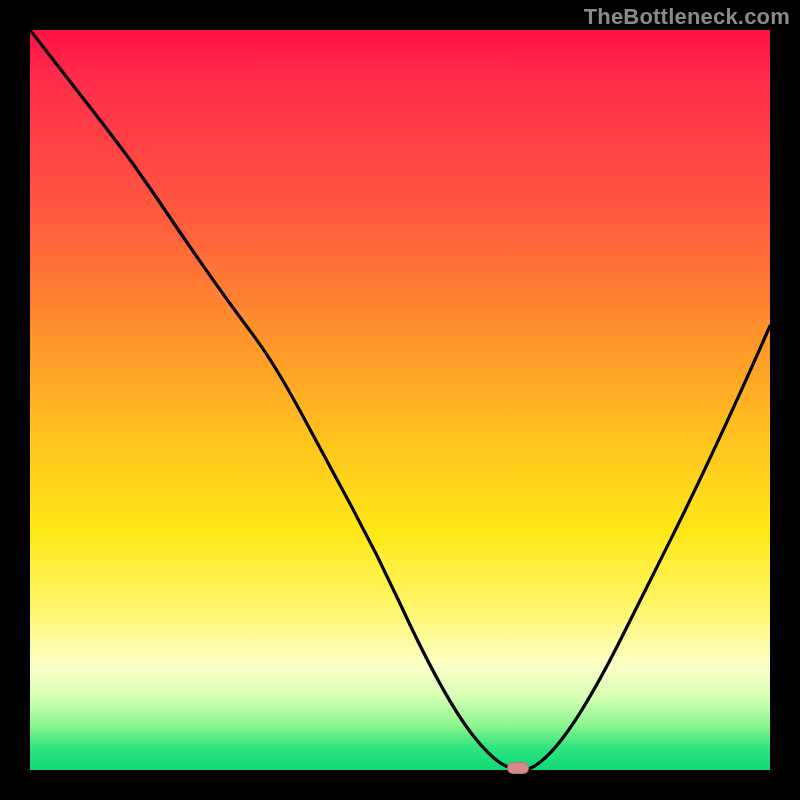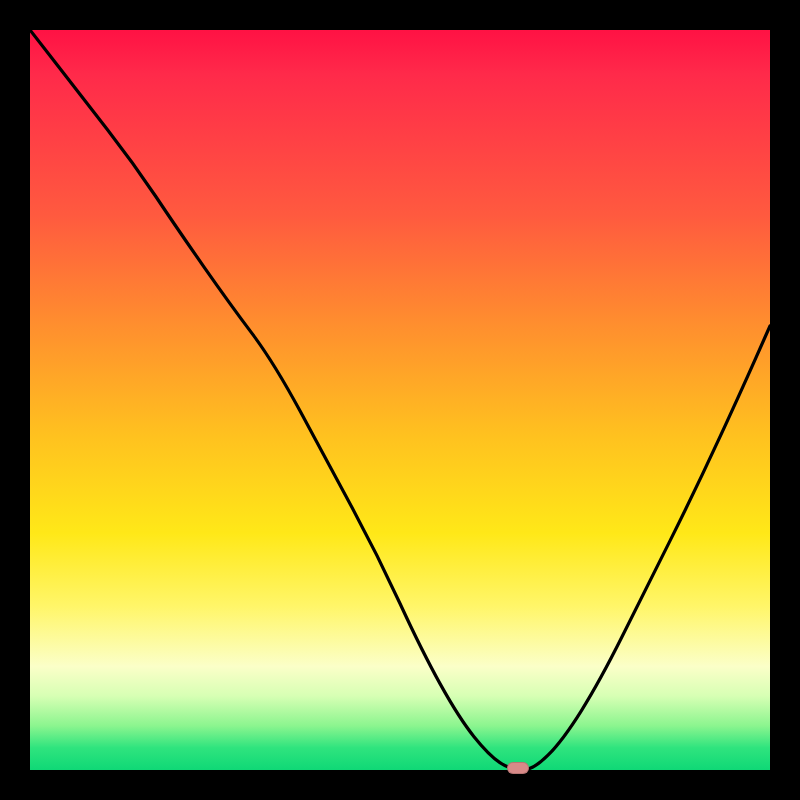--- a/index.html
+++ b/index.html
@@ -64,20 +64,21 @@
     font-weight: 600;
     letter-spacing: 0.2px;
     user-select: none;
   }
 </style>
 </head>
 <body>
 
 <div class="frame">
 
+  <div class="watermark">TheBottleneck.com</div>
 
   <div class="plot">
 
     <svg class="curve" viewBox="0 0 740 740" preserveAspectRatio="none">
       <path id="curve-path" fill="none" stroke="#000" stroke-width="3.2" stroke-linecap="round" stroke-linejoin="round" d="M 0.0 0.0 Q 0.0 0.0 25.9 33.3 Q 51.8 66.6 77.7 99.9 Q 103.6 133.2 125.8 166.5 Q 148.0 199.8 173.9 236.8 Q 199.8 273.8 222.0 303.4 Q 244.2 333.0 270.1 381.1 Q 296.0 429.2 321.9 477.3 Q 347.8 525.4 370.0 573.5 Q 392.2 621.6 410.7 654.9 Q 429.2 688.2 444.0 706.7 Q 458.8 725.2 469.9 732.6 Q 481.0 740.0 492.1 740.0 Q 503.2 740.0 518.0 725.2 Q 532.8 710.4 551.3 680.8 Q 569.8 651.2 592.0 606.8 Q 614.2 562.4 640.1 510.6 Q 666.0 458.8 688.2 410.7 Q 710.4 362.6 725.2 329.3 T 740.0 296.0"></path>
     </svg>
 
     <div id="marker" class="marker" style="left: 477.4px; top: 732px; background: rgb(216, 138, 136);"></div>
   </div>
 </div>

